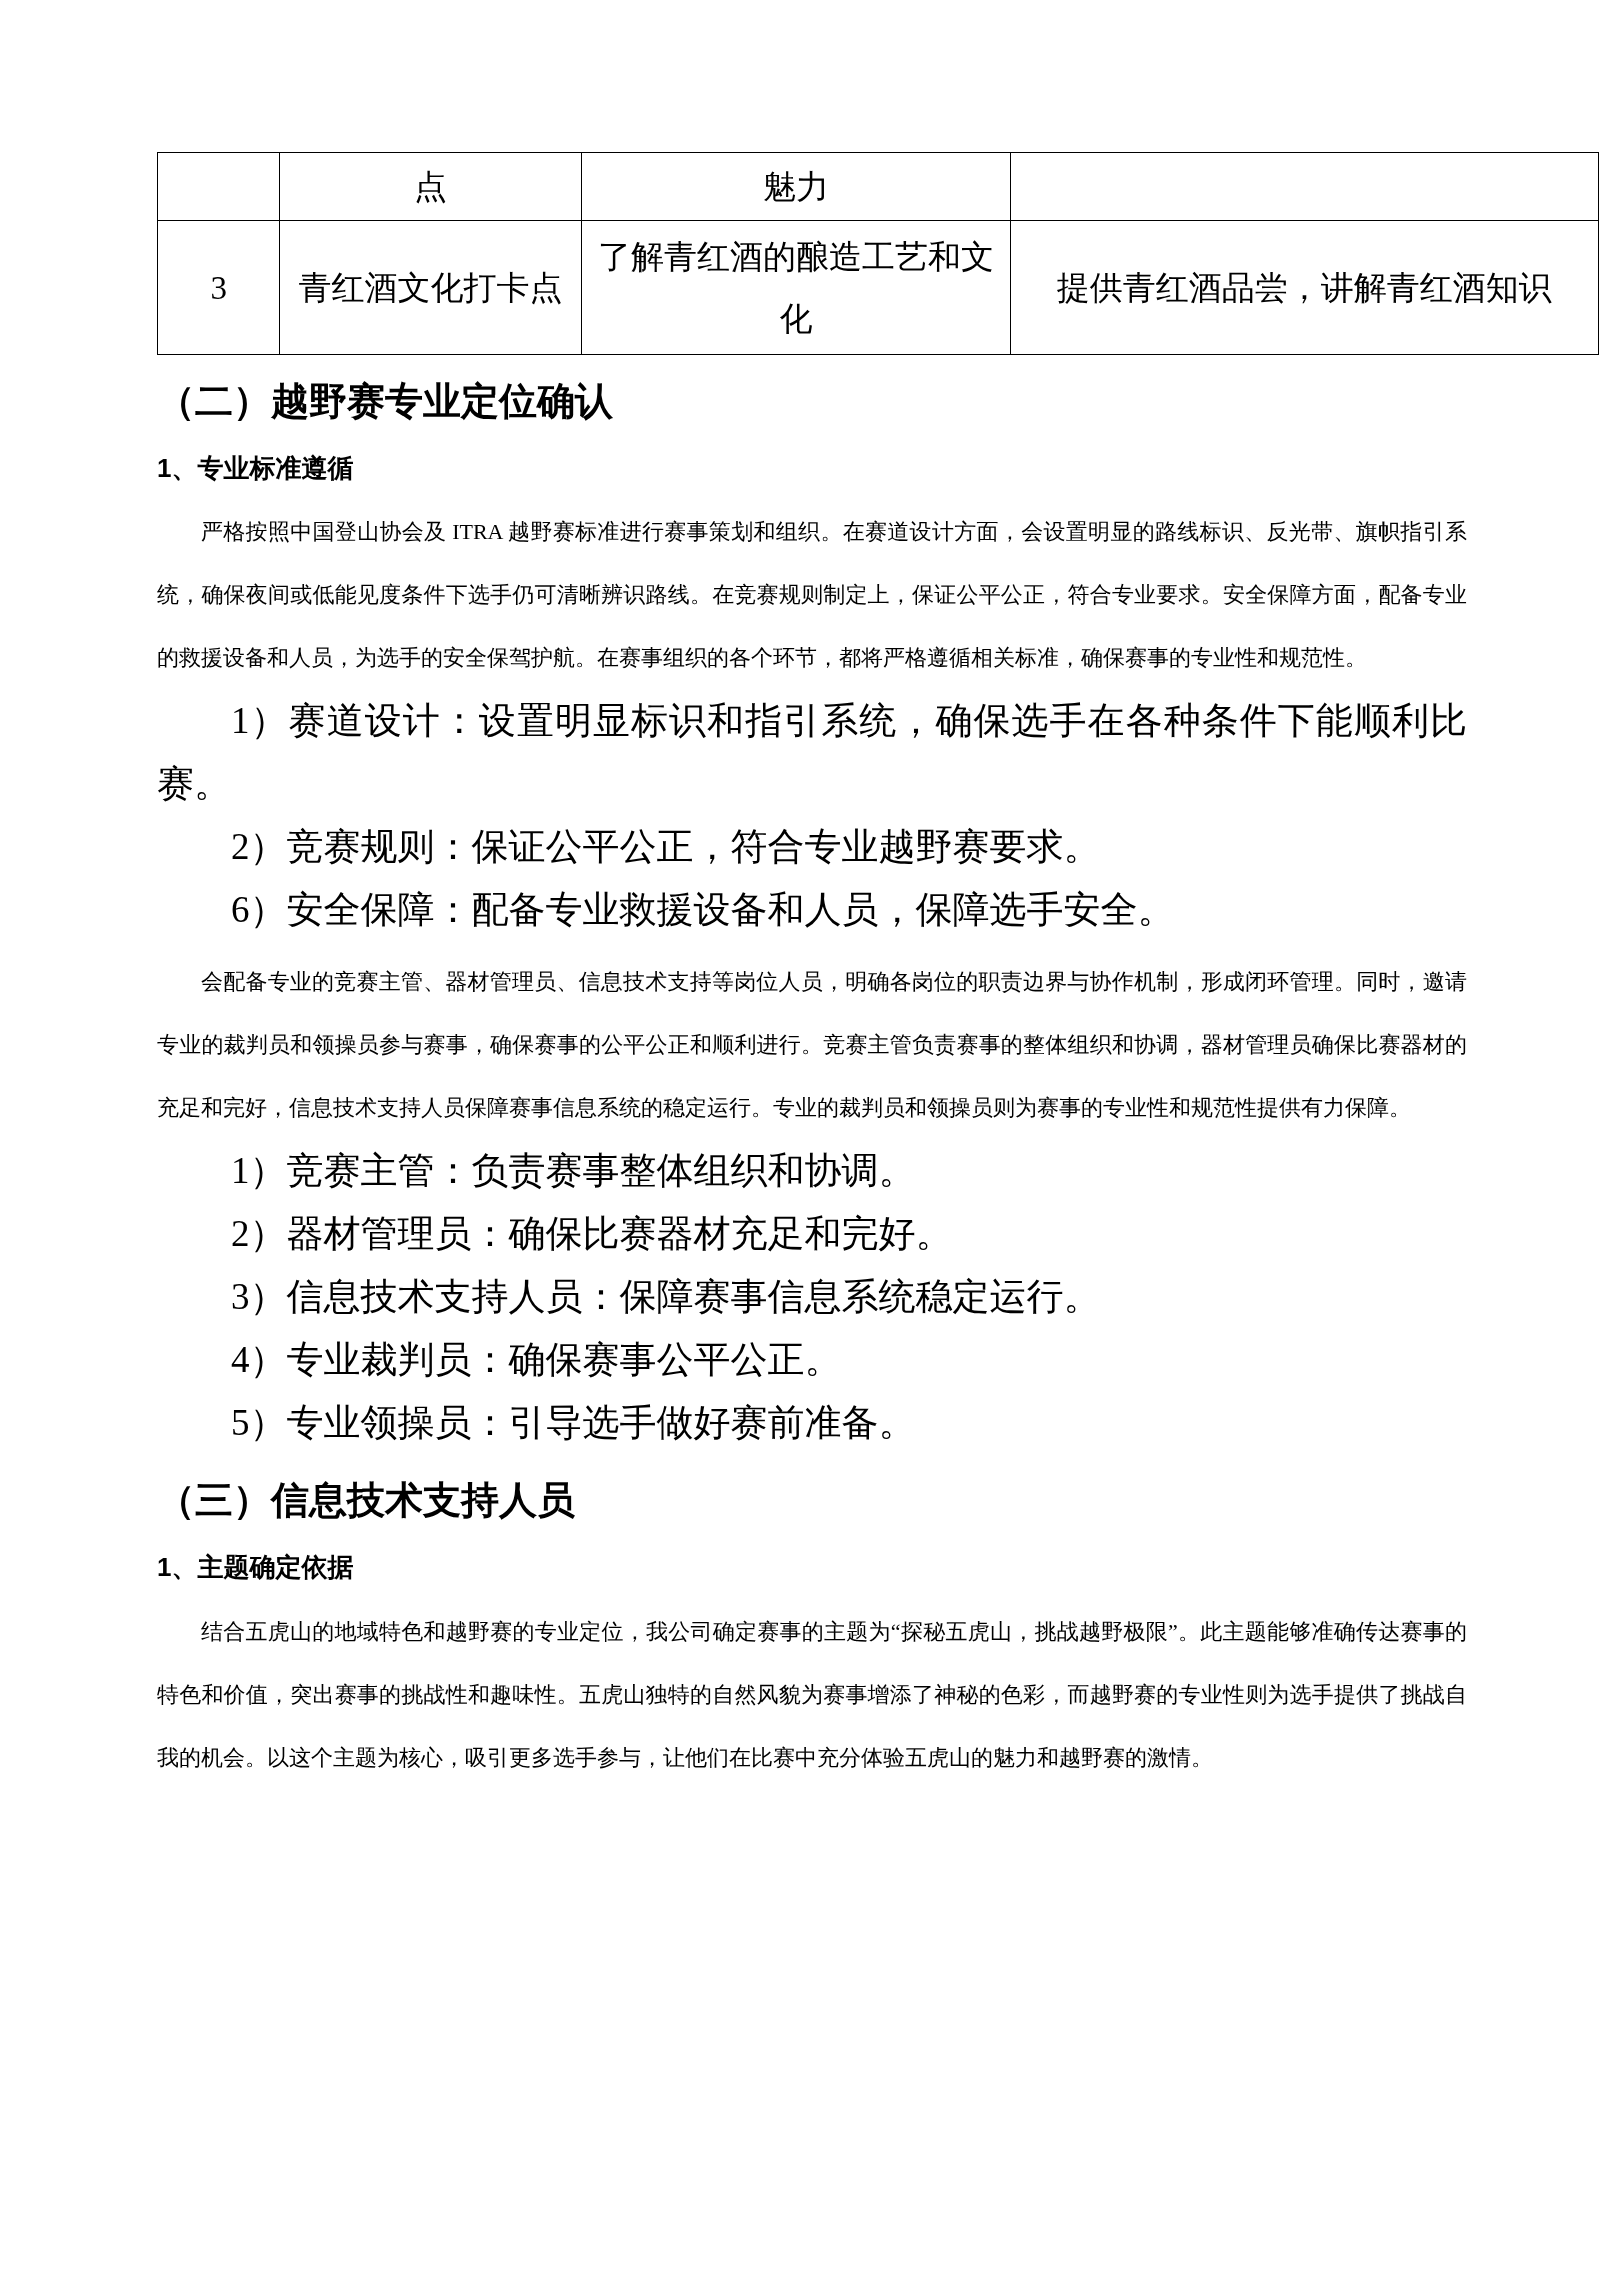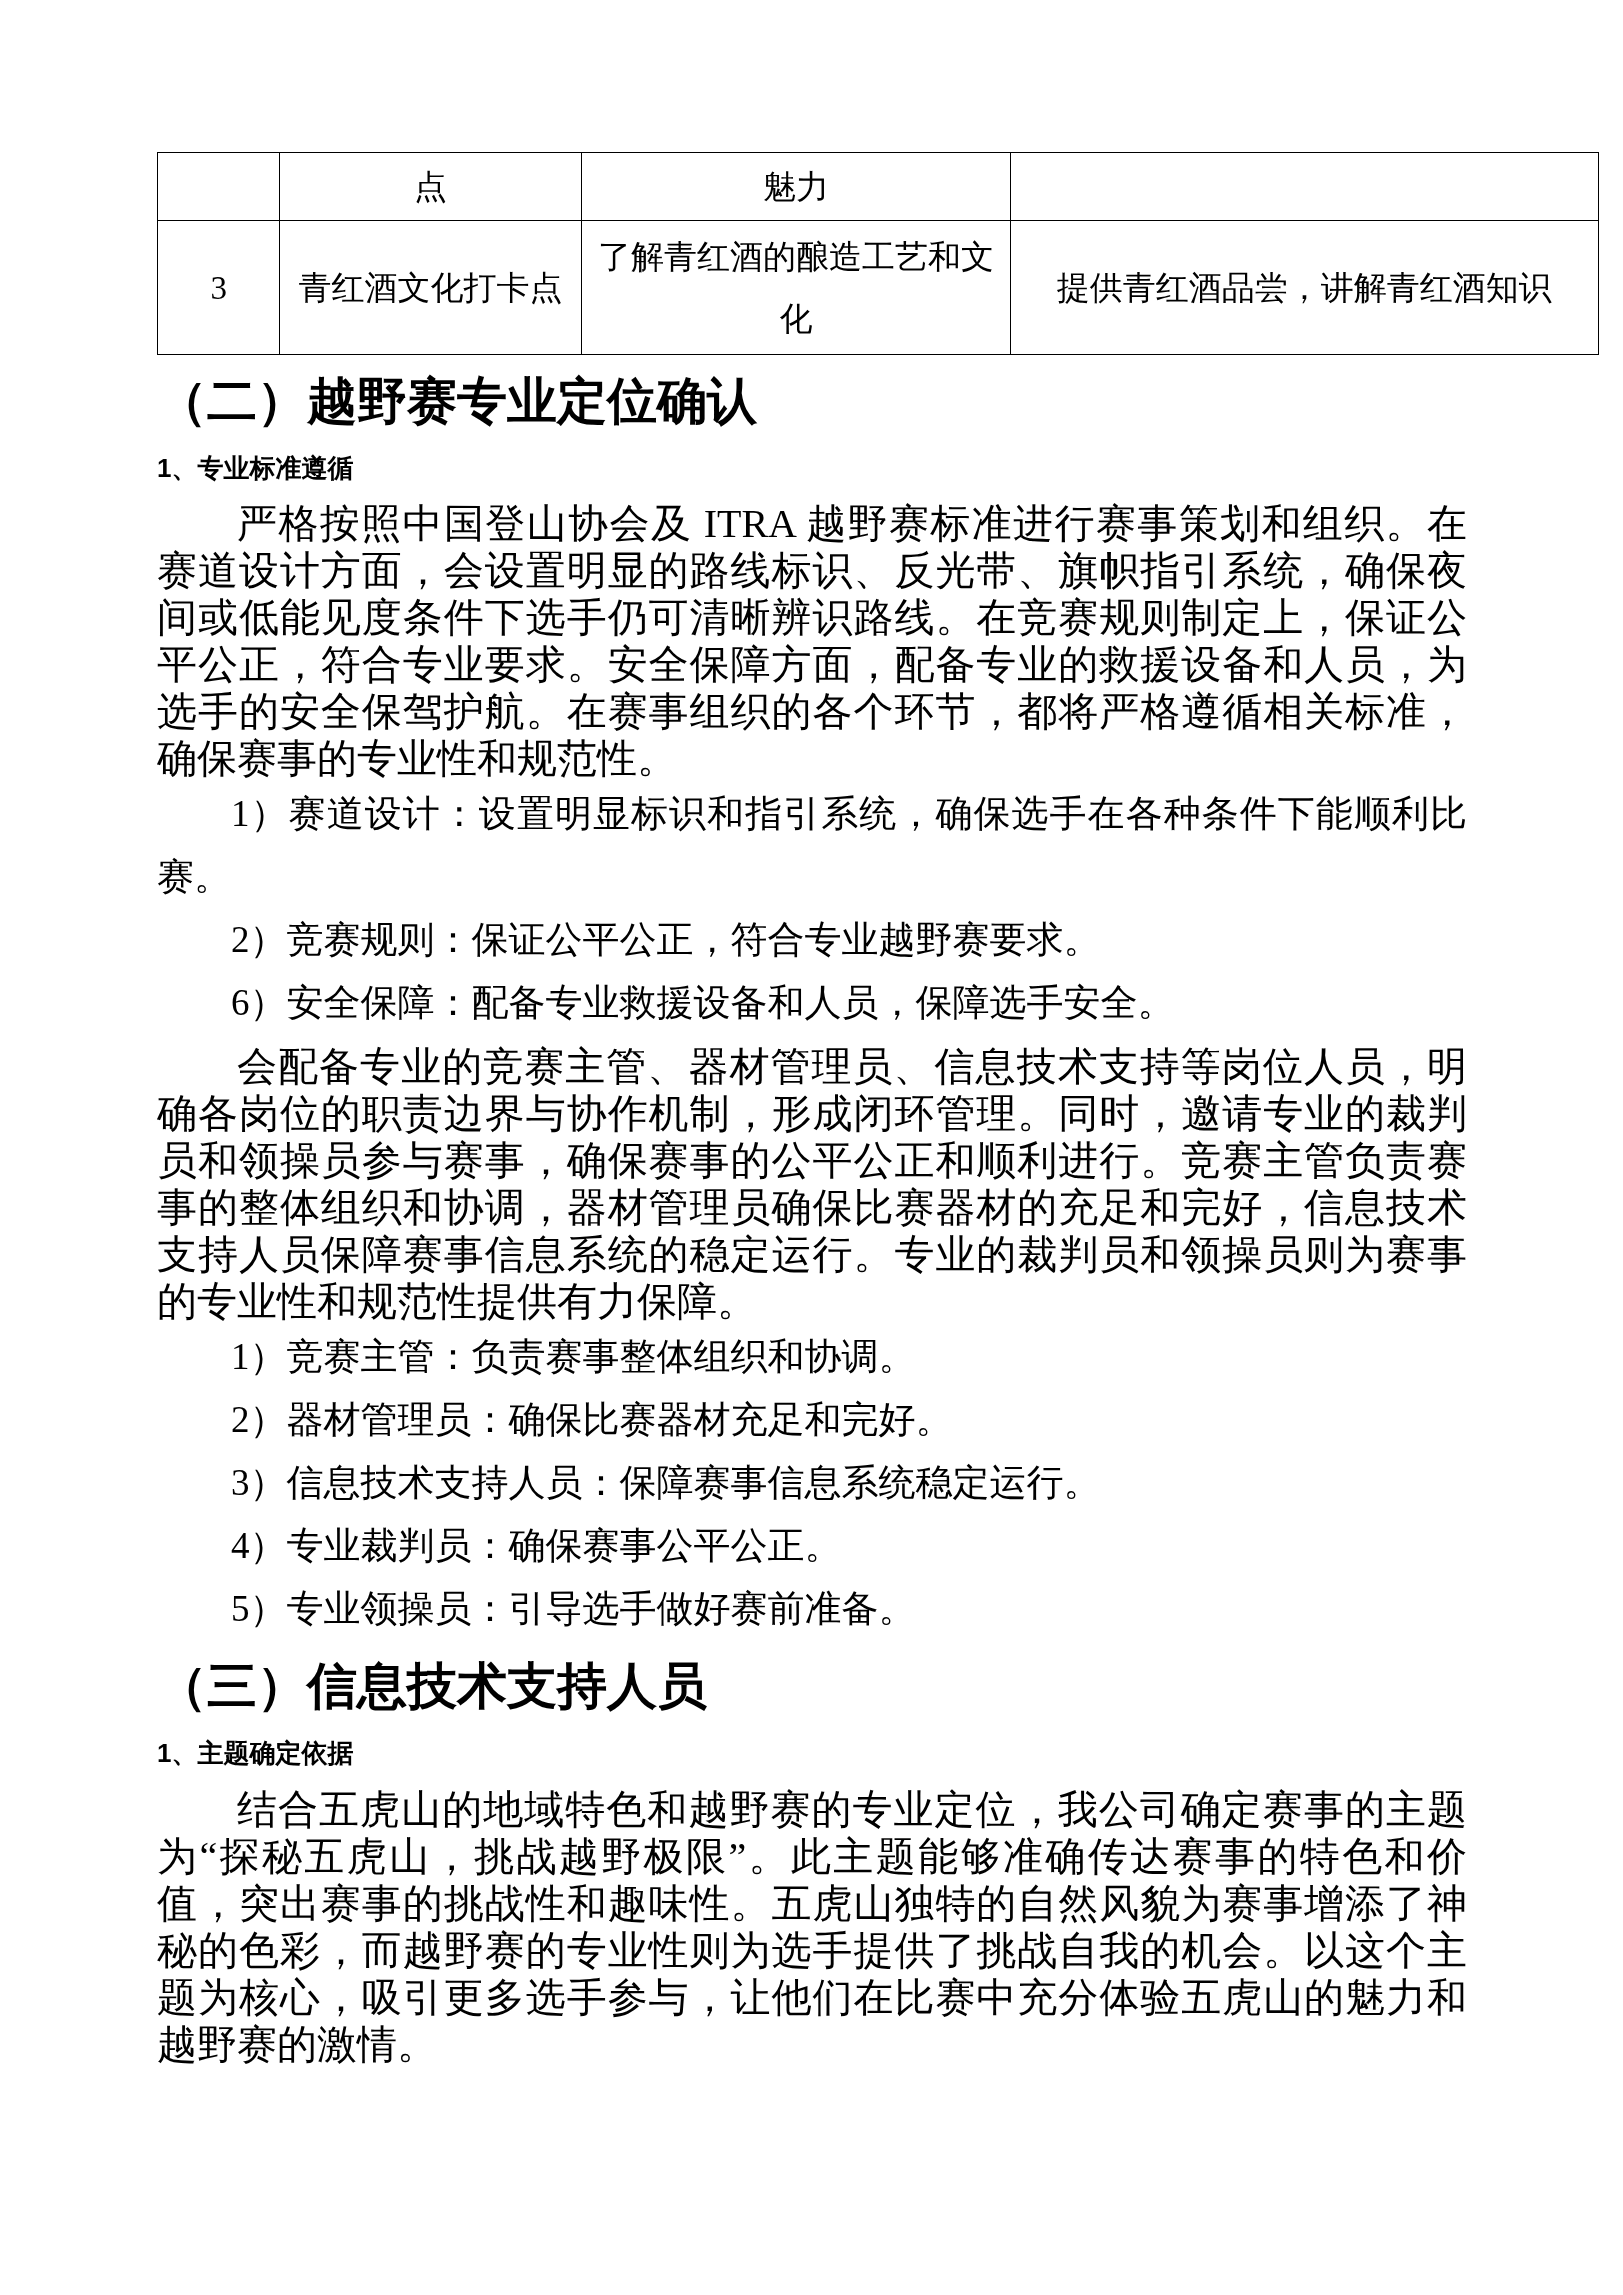--- a/index.html
+++ b/index.html
@@ -35,34 +35,34 @@
   td.col-num  { width: 90px; }
   td.col-name { width: 269px; }
   td.col-desc { width: 397px; }
   td.col-note { width: 555px; }
   tr.row-cont { height: 59px; }
   tr.row-data { height: 134px; }
 
   h2.section-heading {
     font-family: "Liberation Sans", sans-serif;
     font-weight: bold;
-    font-size: 50px;
+    font-size: 38px;
     line-height: 52px;
     margin: 19.6px 0 0 0;
   }
   h3.sub-heading {
     font-family: "Liberation Sans", sans-serif;
     font-weight: bold;
     font-size: 26px;
     line-height: 46px;
     margin: 18.3px 0 0 0;
   }
   p.body-par {
-    font-size: 40px;
-    line-height: 47px;
+    font-size: 22px;
+    line-height: 63px;
     margin: 9.2px 0 0 0;
     text-align: justify;
     text-indent: 2em;
   }
   p.list-item {
     font-size: 37px;
     line-height: 63px;
     margin: 0;
     text-align: justify;
     text-indent: 2em;

